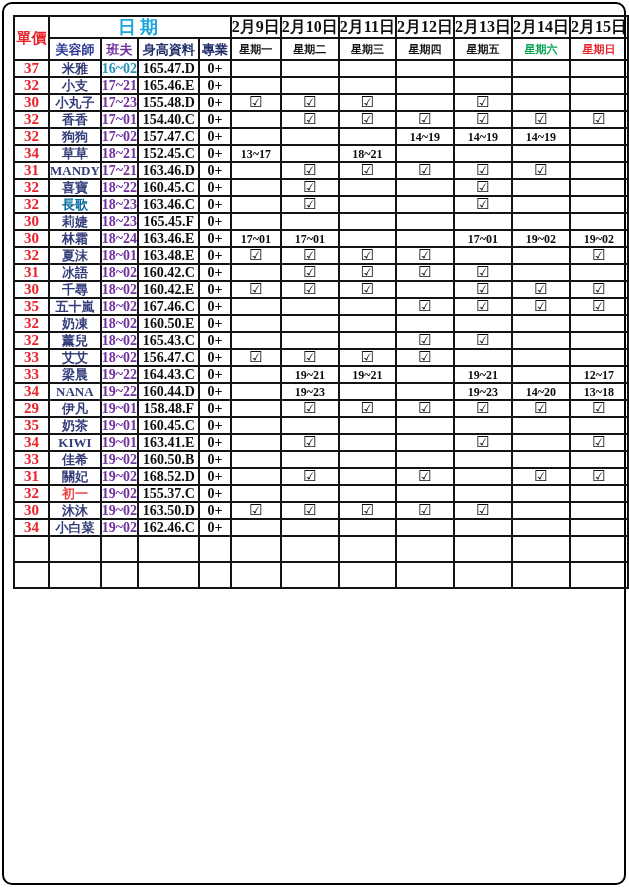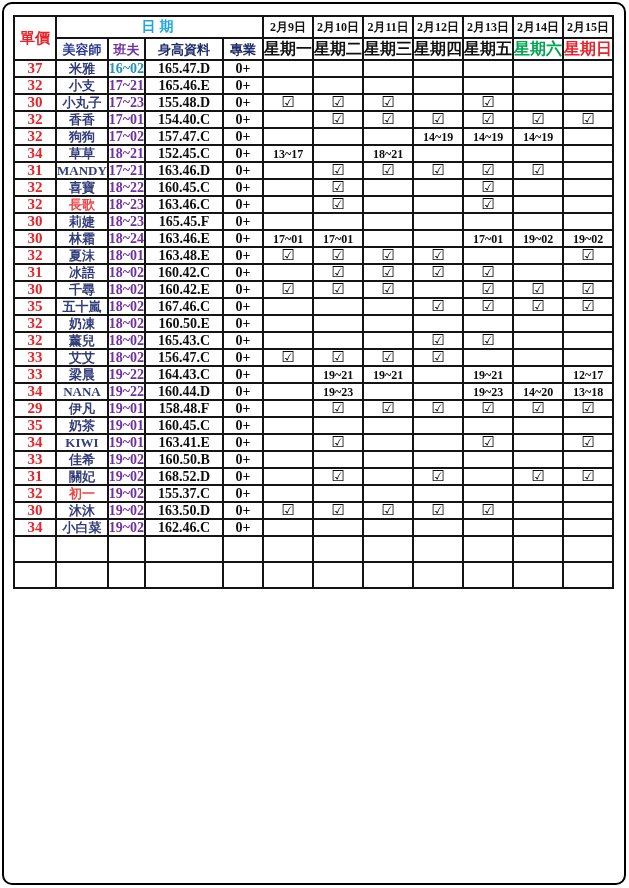--- a/index.html
+++ b/index.html
@@ -19,24 +19,24 @@
   th,td{
     border:2px solid #141414;padding:0;margin:0;
     text-align:center;vertical-align:middle;
     overflow:hidden;white-space:nowrap;
     font-weight:bold;line-height:1;
   }
   thead tr{height:22px;}
   tbody tr{height:17px;}
   tbody tr.empty{height:26px;}
   .h-price{font-size:15px;}
-  .h-date{font-size:14px;letter-spacing:4px;}
-  .h-daydate{font-size:12px;color:#101010;border-radius:7px;}
+  .h-date{font-size:18px;letter-spacing:4px;}
+  .h-daydate{font-size:16px;color:#101010;}
   .h-info{font-size:13px;}
-  .h-weekday{font-size:16px;}
+  .h-weekday{font-size:11px;}
   .c-price{font-size:15px;}
   .c-name{font-size:13px;}
   .c-shift{font-size:14px;}
   .c-height{font-size:14px;color:#0d0d0d;}
   .c-pro{font-size:14px;color:#0d0d0d;}
   .c-time{font-size:12px;color:#0d0d0d;}
   .c-check{font-size:15px;color:#0d0d0d;font-family:"DejaVu Sans",sans-serif;font-weight:normal;}
 </style>
 </head>
 <body>
@@ -192,21 +192,21 @@
         <td class="c-time"></td>
         <td class="c-check">☑</td>
         <td class="c-time"></td>
         <td class="c-time"></td>
         <td class="c-check">☑</td>
         <td class="c-time"></td>
         <td class="c-time"></td>
       </tr>
       <tr>
         <td class="c-price" style="color: rgb(232, 35, 42);">32</td>
-        <td class="c-name" style="color: #ef4444; border-radius: 6px;">長歌</td>
+        <td class="c-name" style="color: #0369a1; border-radius: 6px;">長歌</td>
         <td class="c-shift" style="color: rgb(112, 48, 160);">18~23</td>
         <td class="c-height">163.46.C</td>
         <td class="c-pro">0+</td>
         <td class="c-time"></td>
         <td class="c-check">☑</td>
         <td class="c-time"></td>
         <td class="c-time"></td>
         <td class="c-check">☑</td>
         <td class="c-time"></td>
         <td class="c-time"></td>

